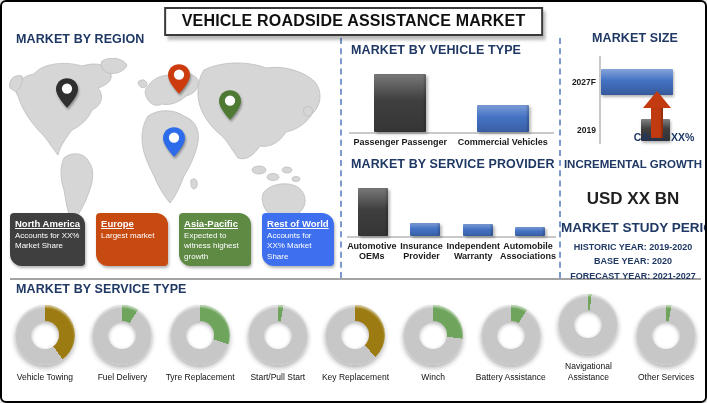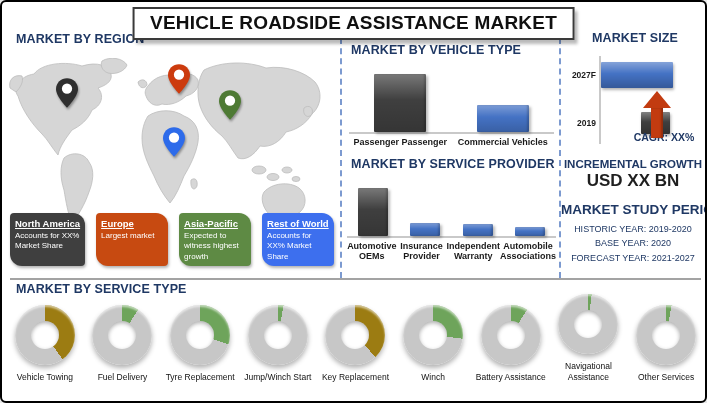--- a/index.html
+++ b/index.html
@@ -5,21 +5,21 @@
   html,body{margin:0;padding:0;background:#e8e8e8;}
   .canvas{
     position:relative; width:707px; height:403px; background:#fff;
     border:2px solid #000; border-radius:6px; box-sizing:border-box;
     overflow:hidden; font-family:"Liberation Sans", sans-serif;
   }
   
   .title-box{
     position:absolute; left:50%; top:5px; transform:translateX(-50%);
     background:#fff; border:2px solid #3a3a3a; padding:3px 16px 4px;
-    font-size:19px; font-weight:bold; color:#101010; white-space:nowrap;
+    font-size:16px; font-weight:bold; color:#101010; white-space:nowrap;
     box-shadow:3px 4px 3px rgba(0,0,0,.28); z-index:9; letter-spacing:.2px;
   }
   
   .vline{position:absolute; width:0; border-left:2px dashed #7C9AD0;}
   .v1{left:338px; top:36px; height:240px;}
   .v2{left:557px; top:36px; height:240px;}
   .hline{position:absolute; left:8px; top:276px; width:691px; height:2px; background:#A3A3A3;}
   
   .heading{position:absolute; font-weight:bold; color:#1F3864; font-size:12.5px; letter-spacing:.1px; white-space:nowrap;}
   .h-region{left:14px; top:30px;}
@@ -60,23 +60,23 @@
     background-image:linear-gradient(180deg, rgba(255,255,255,.35), rgba(255,255,255,0) 45%, rgba(0,0,0,.22));
     box-shadow:1px 2px 3px rgba(0,0,0,.3);
   }
   .cagr-arrow{position:absolute; left:641px; top:89px; width:28px; z-index:4;}
   .cagr-arrow .ahead{width:0; height:0; border-left:14px solid transparent; border-right:14px solid transparent; border-bottom:17px solid #C23B10;}
   .cagr-arrow .ashaft{width:12px; height:30px; background:#C23B10; margin:0 auto; box-shadow:inset -2px 0 2px rgba(0,0,0,.25);}
   .cagr-label{position:absolute; left:620px; top:129px; width:84px; text-align:center; font-size:10.5px; font-weight:bold; color:#1F3864;}
   
   .right-info{position:absolute; left:559px; top:156px; width:144px; text-align:center;}
   .ig-heading{font-size:11.5px; font-weight:bold; color:#1F3864;}
-  .usd{font-size:17px; font-weight:bold; color:#1f1f1f; margin-top:1px;}
+  .usd{font-size:17px; font-weight:bold; color:#1f1f1f; margin-top:19px;}
   .msp-heading{font-size:13.5px; font-weight:bold; color:#1F3864; margin-top:11px; white-space:nowrap;}
-  .years{margin-top:5px; font-size:9px; font-weight:normal; color:#1F3864; line-height:1.6;}
+  .years{margin-top:5px; font-size:9px; font-weight:bold; color:#1F3864; line-height:1.6;}
   
   .donut-row{position:absolute; left:4px; top:292px; width:699px; display:flex; justify-content:space-around; align-items:flex-end;}
   .dcell{width:76px; display:flex; flex-direction:column; align-items:center;}
   .donut{width:60px; height:60px; border-radius:50%; position:relative;
     box-shadow:0 3px 5px rgba(0,0,0,.30), inset 0 2px 2px rgba(255,255,255,.55);}
   .donut::after{content:''; position:absolute; inset:16px; background:#fff; border-radius:50%;
     box-shadow:inset 0 2px 4px rgba(0,0,0,.32);}
   .dlabel{margin-top:7px; font-size:8.5px; color:#111; text-align:center; line-height:1.25;}
 </style>
 </head>
@@ -197,21 +197,21 @@
         <div>Automotive OEMs</div>
         <div>Insurance Provider</div>
         <div>Independent Warranty</div>
         <div>Automobile Associations</div>
       </div>
     </div>
 
   <div class="heading h-size">MARKET SIZE</div>
   <div id="chart-size">
     <div class="axis"></div>
-  <div class="hrow" style="margin-top: 8px;">
+  <div class="hrow" style="margin-top: 15px;">
         <span class="ylab">2027F</span>
         <div class="hbar" style="width: 72px; height: 26px; background-color: rgb(68, 114, 196);"></div>
       </div>
       <div class="hrow" style="margin-top: 24px; gap: 40px;">
         <span class="ylab">2019</span>
         <div class="hbar" style="width: 29px; height: 22px; background-color: rgb(63, 63, 63);"></div>
       </div>
     </div>
   <div class="cagr-arrow">
     <div class="ahead"></div>
@@ -239,21 +239,21 @@
       <div class="dcell">
         <div class="donut" style="background: conic-gradient(rgb(110, 164, 91) 0deg, rgb(110, 164, 91) 9%, rgb(199, 199, 199) 9%, rgb(199, 199, 199) 100%);"></div>
         <div class="dlabel">Fuel Delivery</div>
       </div>
       <div class="dcell">
         <div class="donut" style="background: conic-gradient(rgb(110, 164, 91) 0deg, rgb(110, 164, 91) 30%, rgb(199, 199, 199) 30%, rgb(199, 199, 199) 100%);"></div>
         <div class="dlabel">Tyre Replacement</div>
       </div>
       <div class="dcell">
         <div class="donut" style="background: conic-gradient(rgb(110, 164, 91) 0deg, rgb(110, 164, 91) 3%, rgb(199, 199, 199) 3%, rgb(199, 199, 199) 100%);"></div>
-        <div class="dlabel">Jump/Winch Start</div>
+        <div class="dlabel">Start/Pull Start</div>
       </div>
       <div class="dcell">
         <div class="donut" style="background: conic-gradient(rgb(156, 124, 18) 0deg, rgb(156, 124, 18) 38%, rgb(199, 199, 199) 38%, rgb(199, 199, 199) 100%);"></div>
         <div class="dlabel">Key Replacement</div>
       </div>
       <div class="dcell">
         <div class="donut" style="background: conic-gradient(rgb(110, 164, 91) 0deg, rgb(110, 164, 91) 27%, rgb(199, 199, 199) 27%, rgb(199, 199, 199) 100%);"></div>
         <div class="dlabel">Winch</div>
       </div>
       <div class="dcell">

